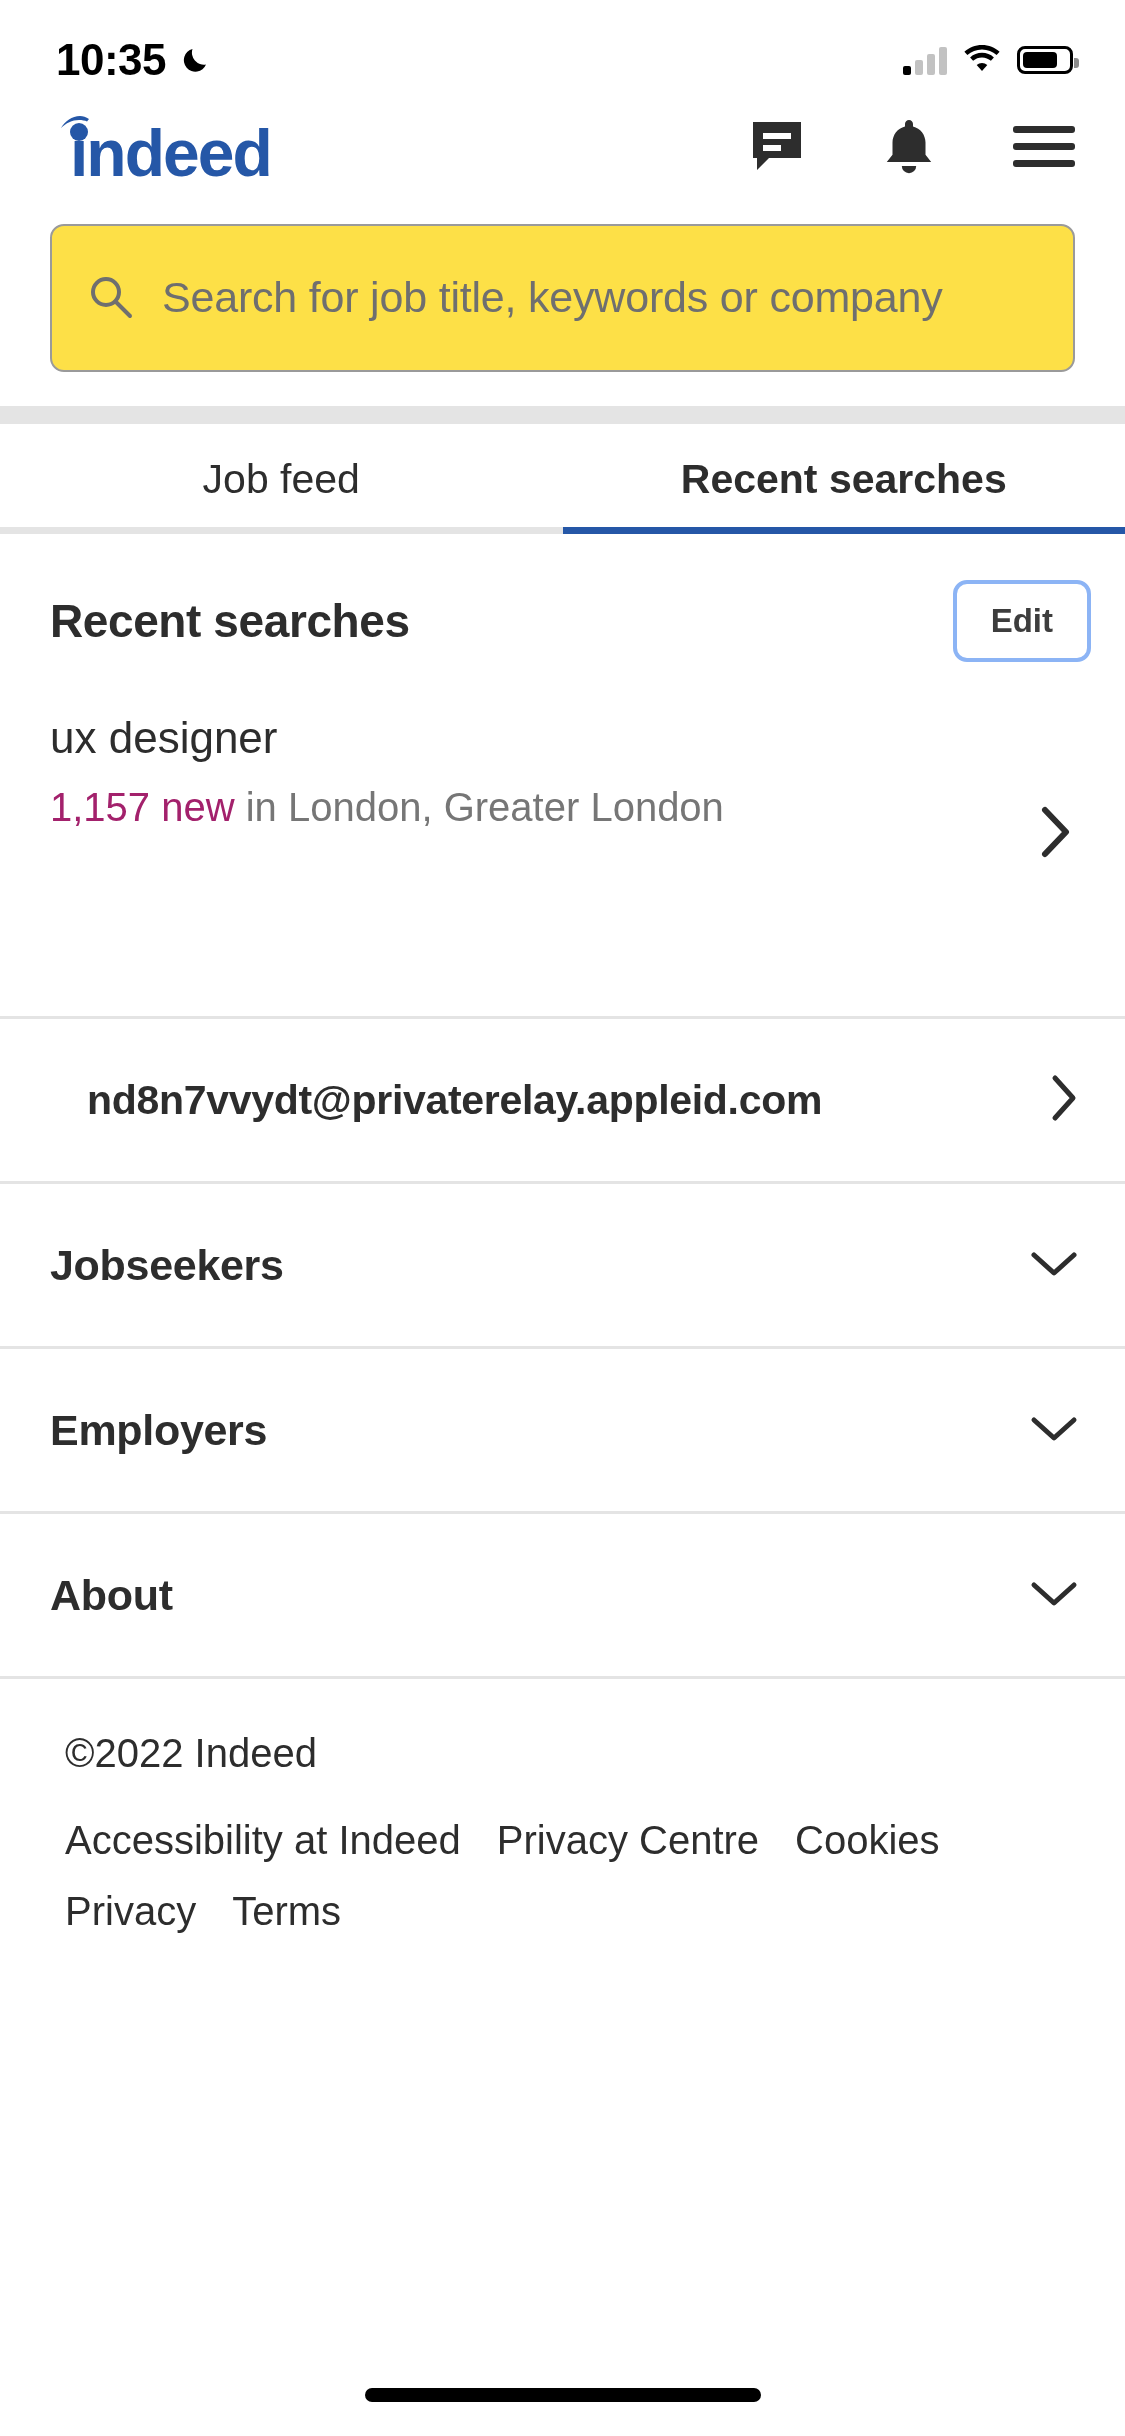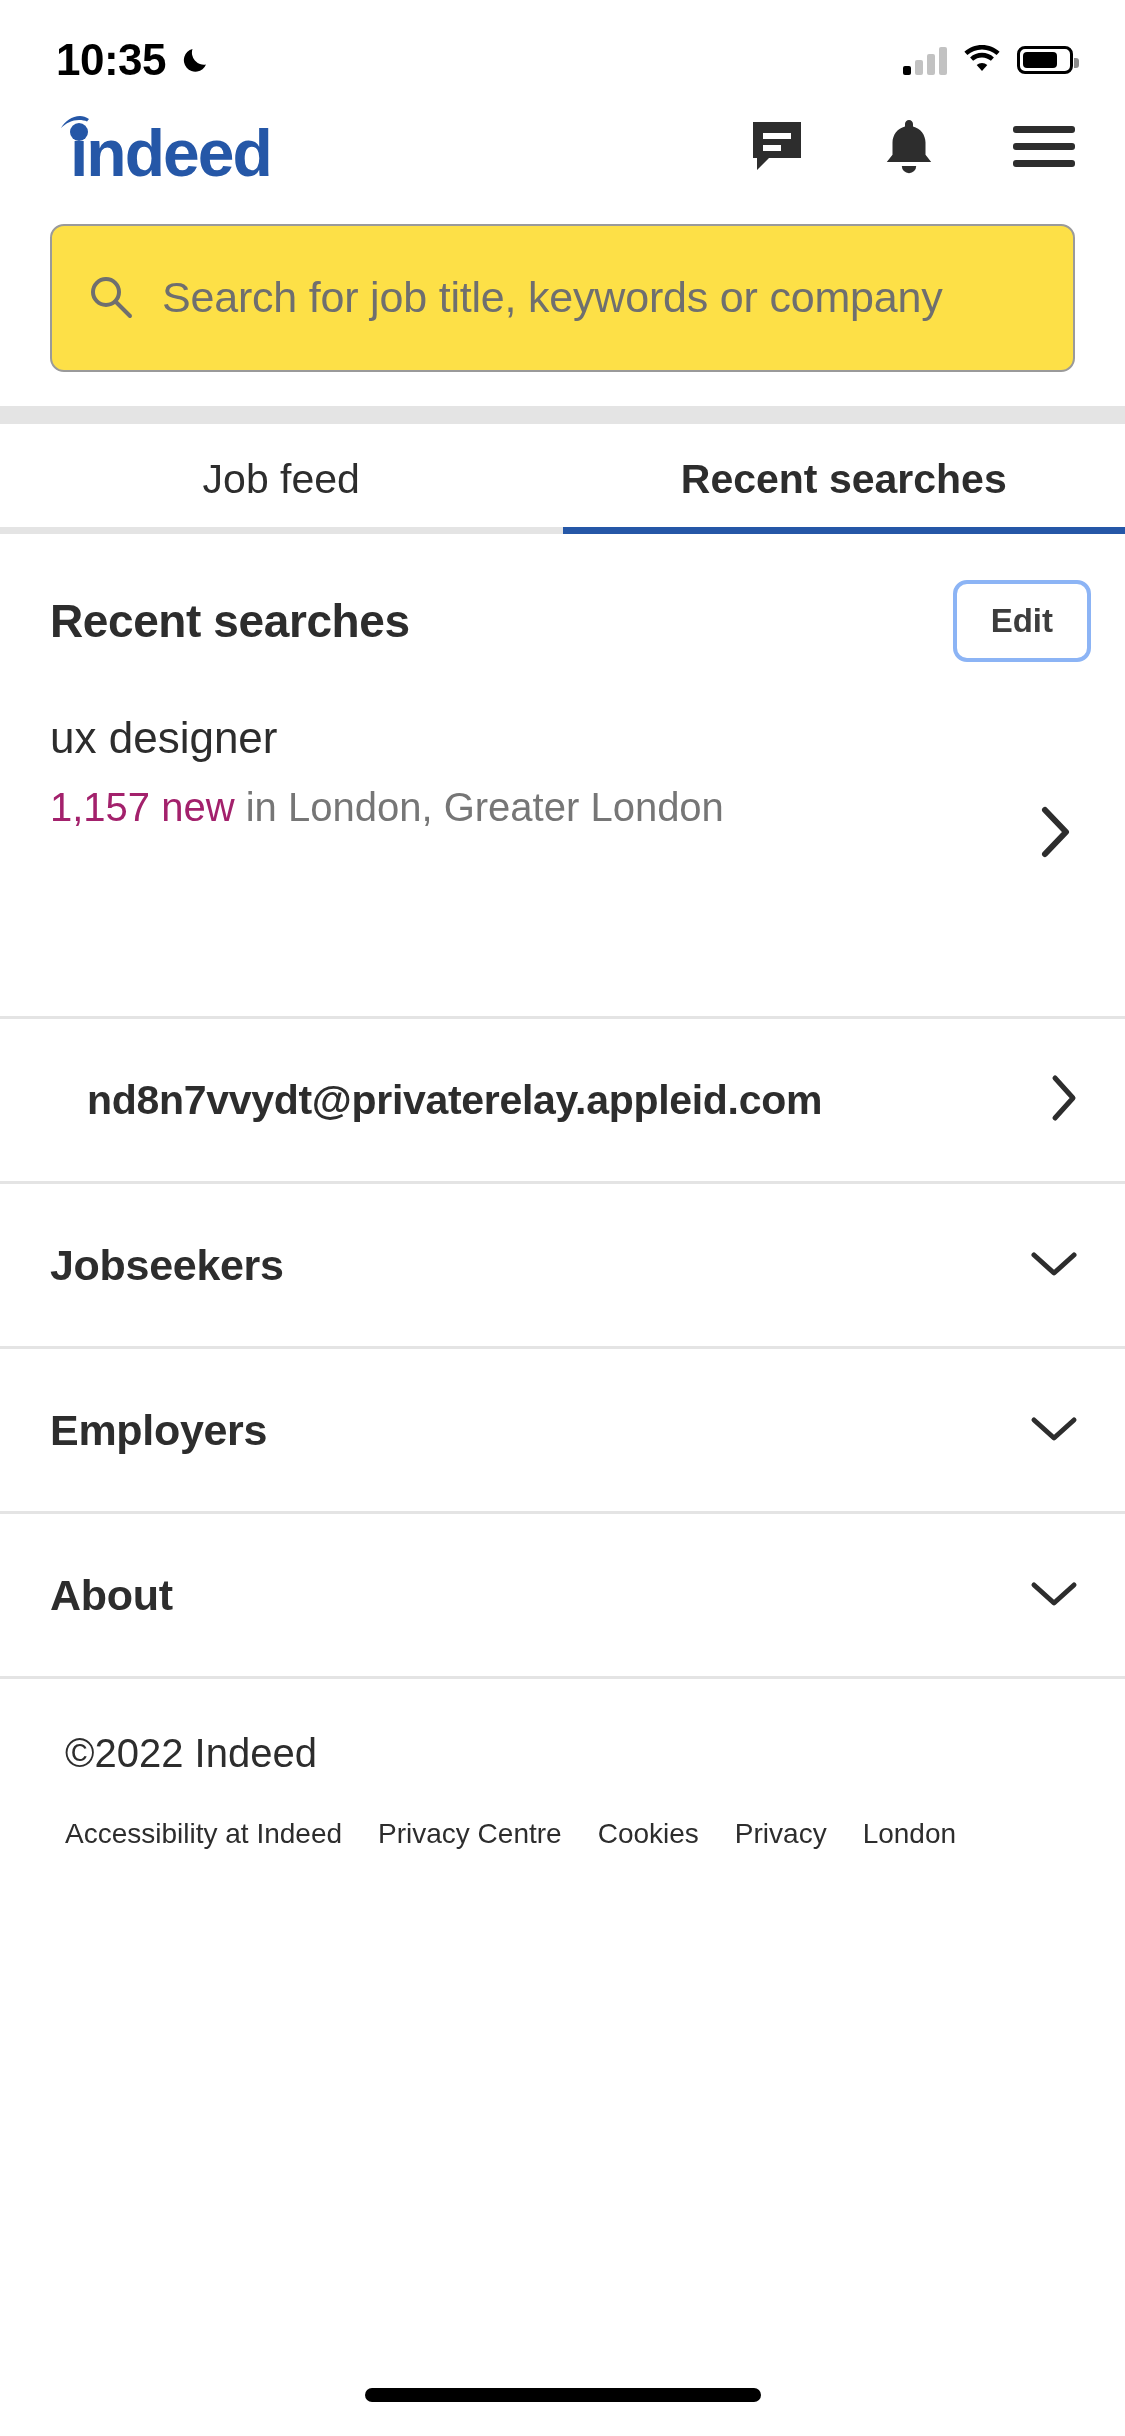--- a/index.html
+++ b/index.html
@@ -106,21 +106,21 @@
     padding:0 46px 0 50px;
     border-bottom:3px solid #e4e4e4;
   }
   .acc-label { font-size:43px; font-weight:700; color:#2d2d2d; letter-spacing:-0.3px;}
   .acc-label.email { font-size:41px;margin-left:37px; }
 
   
   .footer { padding:52px 50px 0 36px;margin-left:29px; }
   .copy { font-size:40px; color:#2d2d2d; }
   .flinks { margin-top:42px; display:flex; flex-wrap:wrap; column-gap:36px; row-gap:26px; }
-  .flink { font-size:28px; color:#2d2d2d; text-decoration:none; white-space:nowrap;}
+  .flink { font-size:40px; color:#2d2d2d; text-decoration:none; white-space:nowrap;}
 
   
   .home-ind {
     position:absolute; left:50%; transform:translateX(-50%);
     bottom:34px; width:396px; height:14px; background:#000; border-radius:10px;
   }
 </style>
 </head>
 <body>
 
@@ -268,17 +268,17 @@
   </span>
 </div>
 
 <div class="footer">
   <div class="copy">©2022 Indeed</div>
   <div class="flinks">
     <a class="flink" href="#">Accessibility at Indeed</a>
     <a class="flink" href="#">Privacy Centre</a>
     <a class="flink" href="#">Cookies</a>
     <a class="flink" href="#">Privacy</a>
-    <a class="flink" href="#">London</a>
+    <a class="flink" href="#">Terms</a>
   </div>
 </div>
 
 <div class="home-ind"></div>
 
 </body></html>

